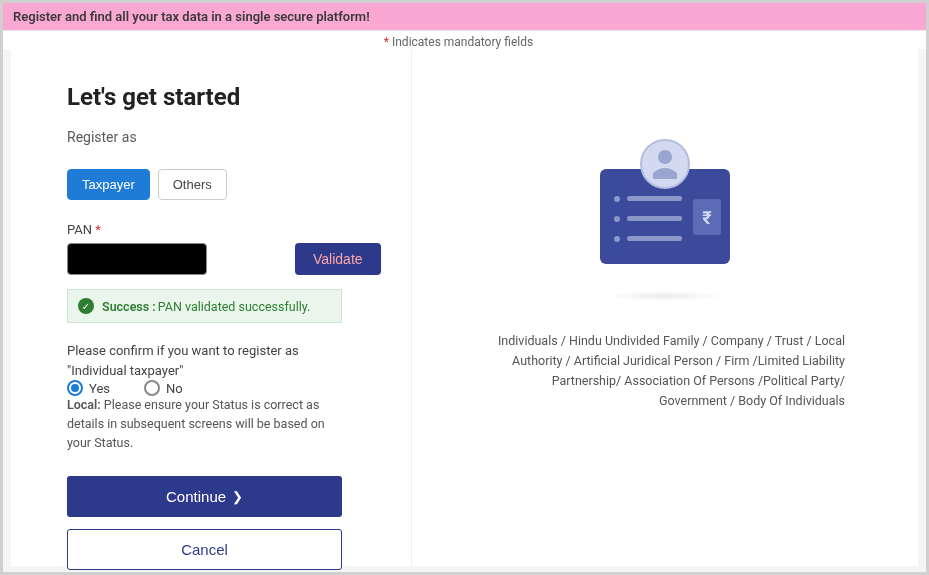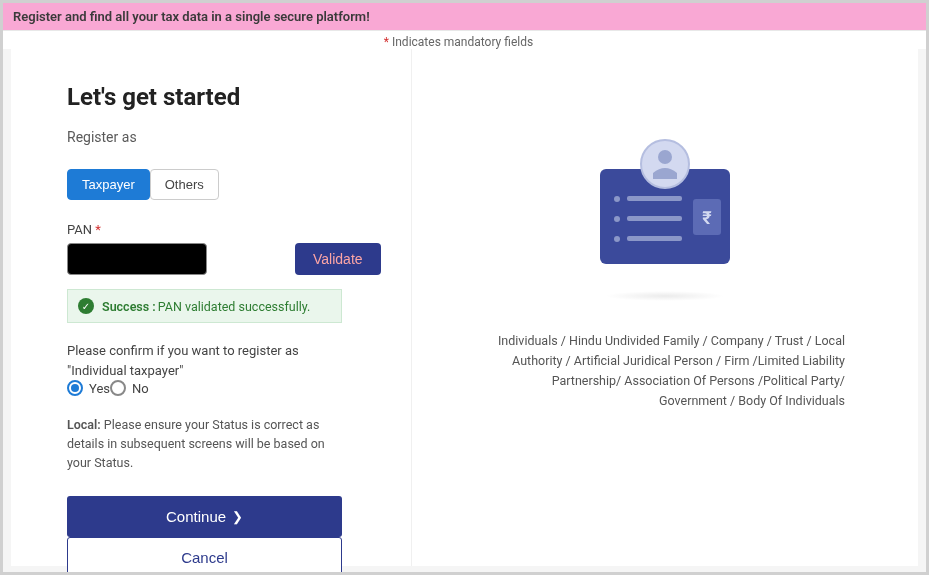--- a/index.html
+++ b/index.html
@@ -49,20 +49,21 @@
       color: #222;
       margin-bottom: 18px;
     }
     .register-as-label {
       font-size: 14px;
       color: #5a5a5a;
       margin-bottom: 24px;
     }
     .toggle-group {
       display: flex;
+      gap: 8px;
       margin-bottom: 22px;
     }
     .toggle-btn {
       padding: 7px 14px;
       font-size: 13px;
       border-radius: 4px;
       cursor: pointer;
       border: 1px solid #ccc;
       background: #fff;
       color: #444;
@@ -130,21 +131,21 @@
     .success-label { color: #2e7d32; font-weight: 600; }
     .success-msg { color: #2e7d32; margin-left: 2px; }
     .confirm-text {
       font-size: 13px;
       color: #444;
       line-height: 1.5;
       width: 280px;
     }
     .radio-row {
       display: flex;
-      margin-bottom: 20px;
+      gap: 34px;
       align-items: flex-end;
     }
     .radio-option {
       display: flex;
       align-items: center;
       gap: 6px;
       font-size: 13px;
       color: #444;
       cursor: pointer;
     }
@@ -178,20 +179,21 @@
     .primary-btn {
       width: 275px;
       background: #2d3a8c;
       color: #fff;
       border: none;
       padding: 12px 0;
       font-size: 15px;
       font-weight: 500;
       border-radius: 3px;
       cursor: pointer;
+      margin-bottom: 12px;
       display: flex;
       align-items: center;
       justify-content: center;
       gap: 6px;
     }
     .primary-btn .chev { font-size: 13px; }
     .secondary-btn {
       width: 275px;
       background: #fff;
       color: #2d3a8c;

